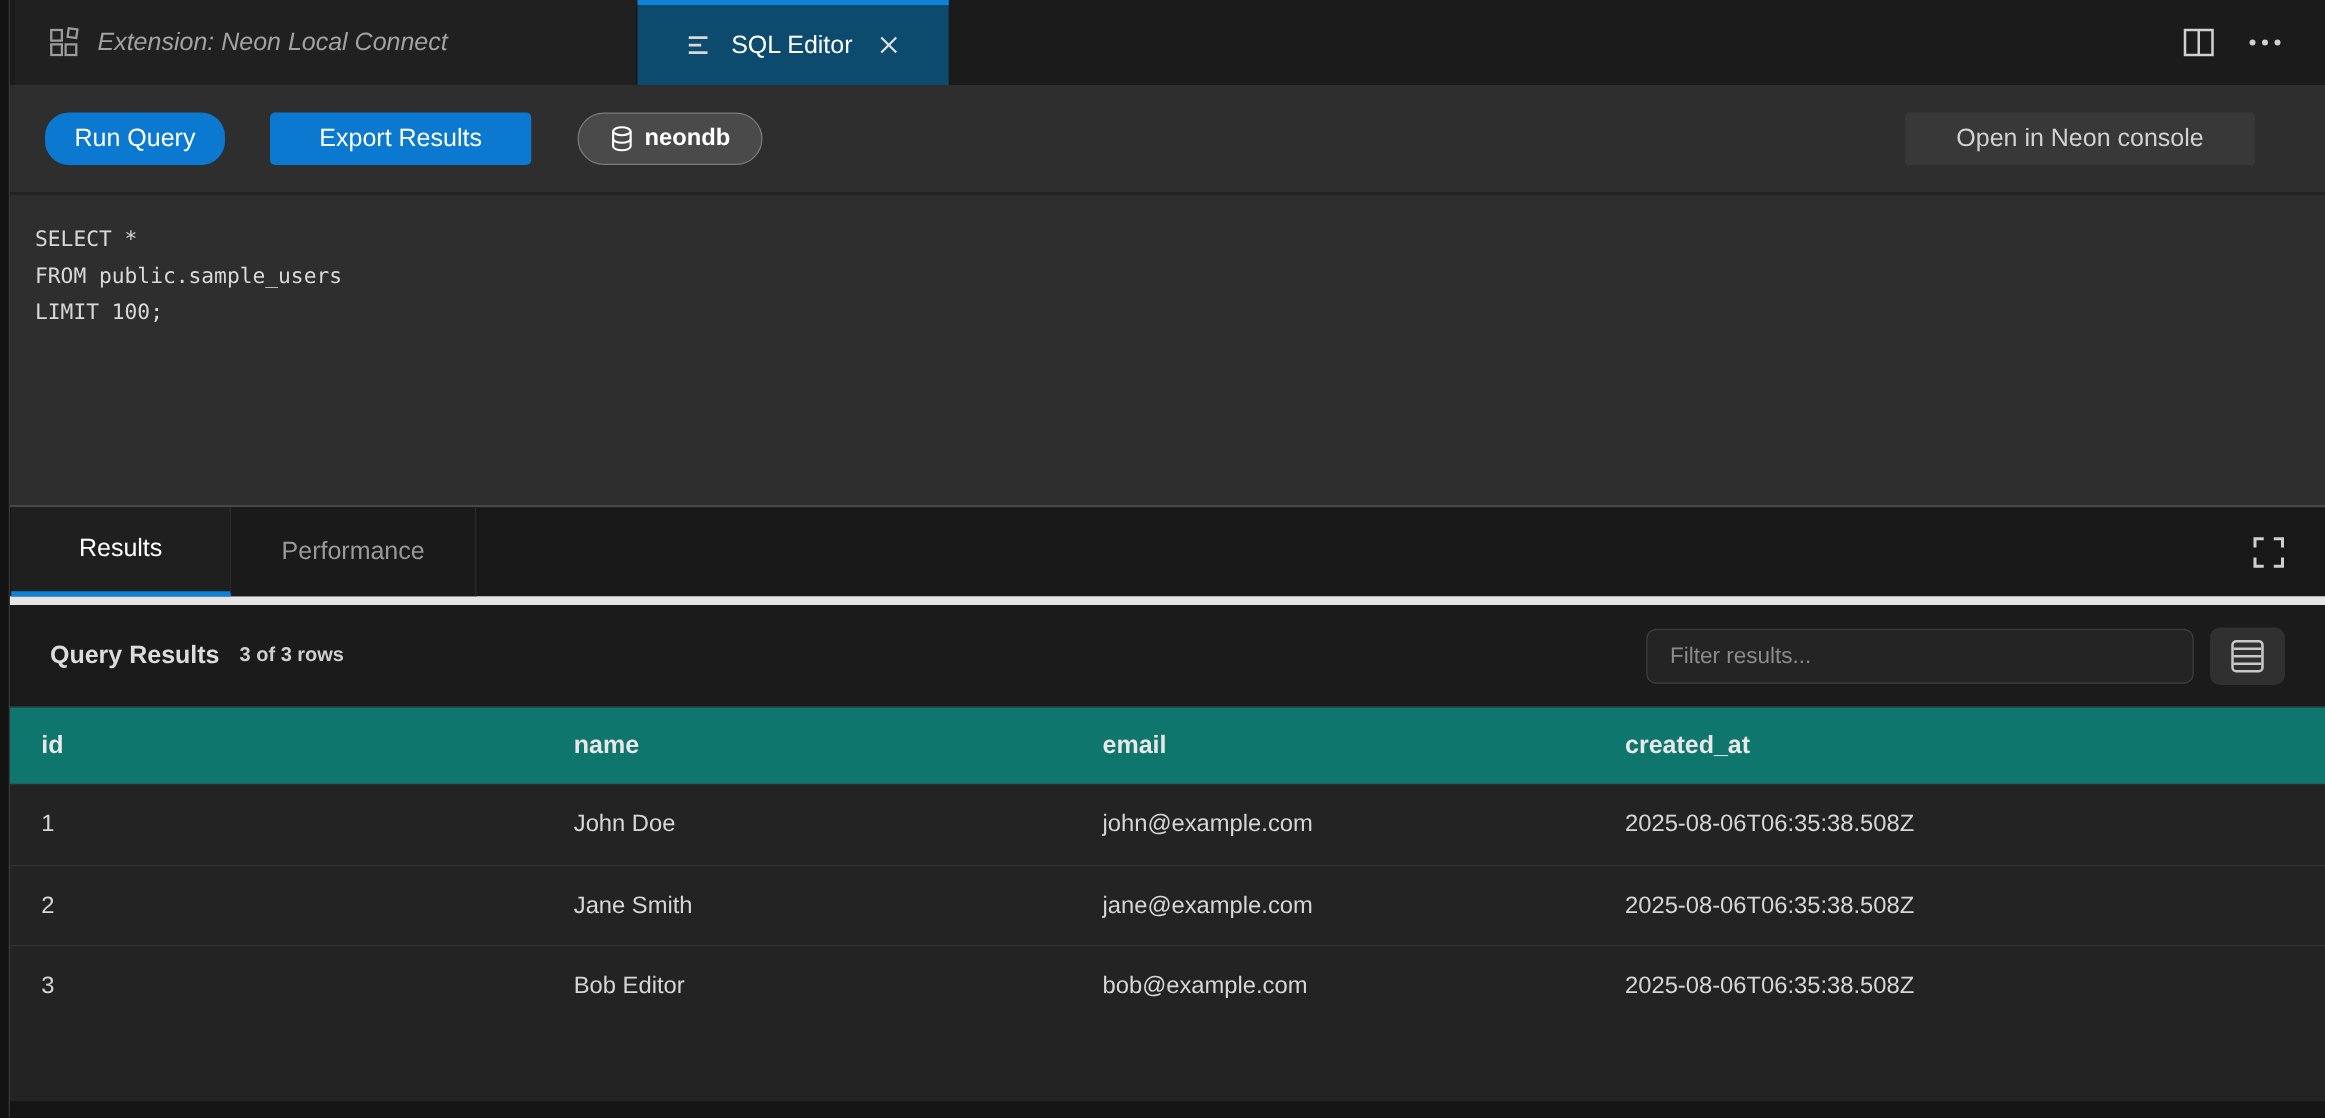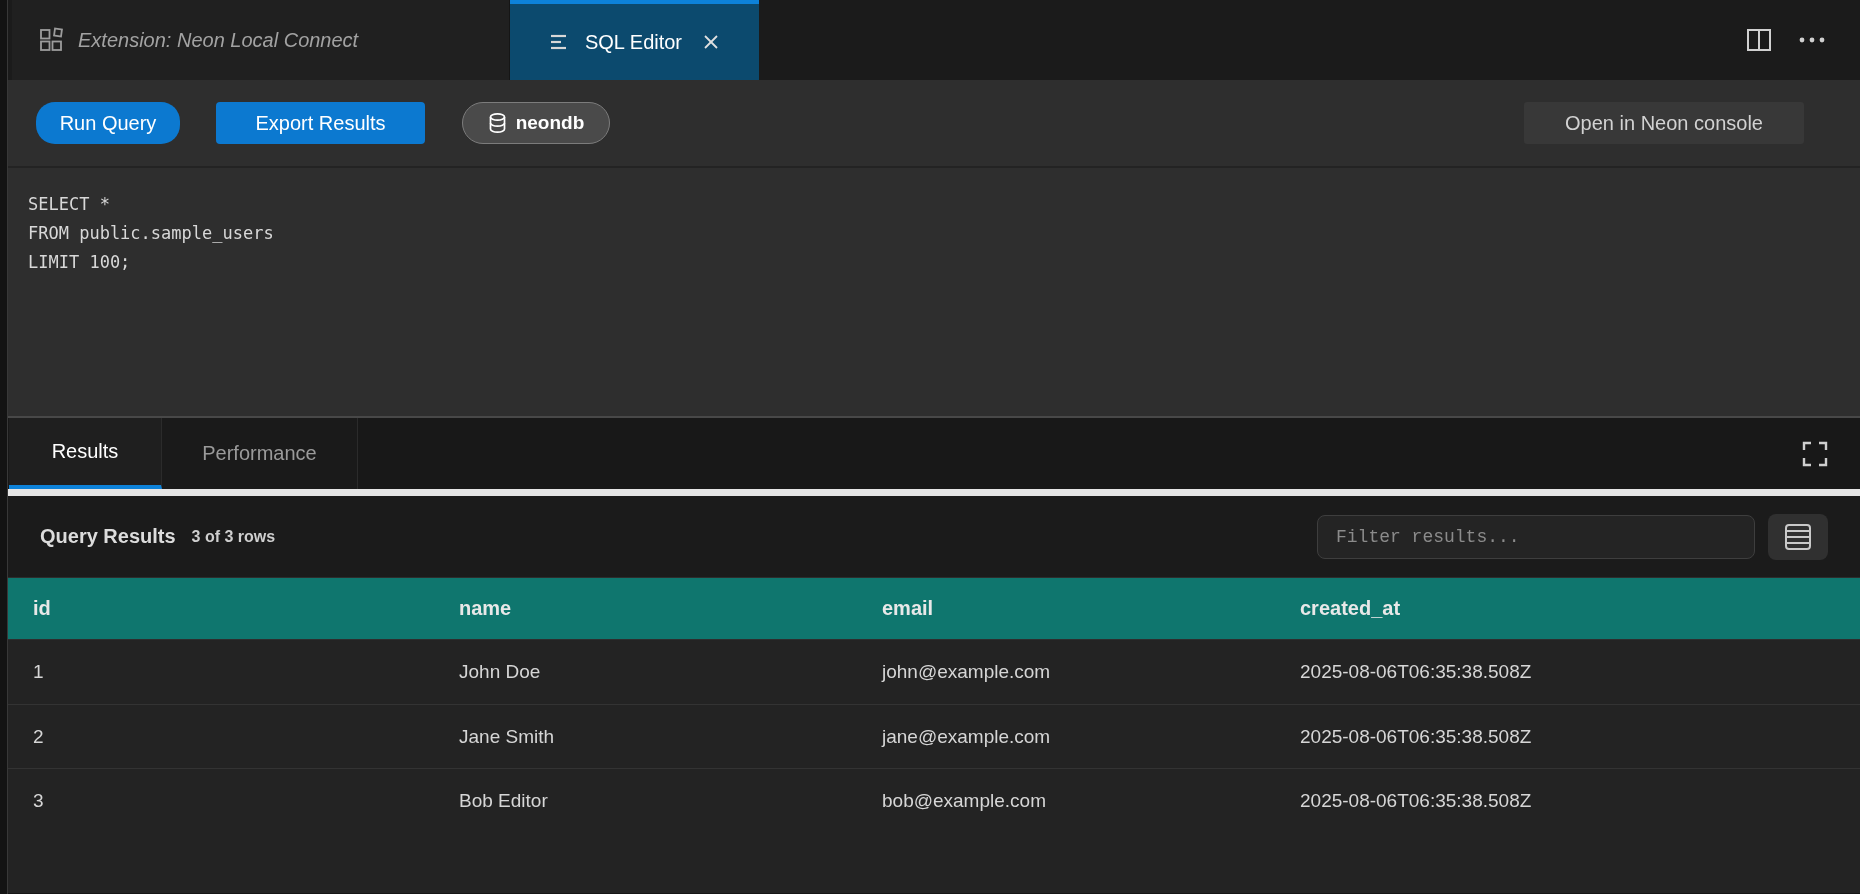--- a/index.html
+++ b/index.html
@@ -14,21 +14,21 @@
   :root { --accent:#0d82d9; --btn:#0c79d0; }
 
   .left-rail {
     position: absolute; left: 0; top: 0; bottom: 0;
     width: 8px; background: #131313;
     border-right: 1px solid #383838; z-index: 20;
   }
 
   
   .tabbar {
-    height: 80px; background: #1b1b1b;
+    height: 68px; background: #1b1b1b;
     display: flex; align-items: stretch;
   }
   .etab {
     display: flex; align-items: center; gap: 14px;
     padding: 0 26px; position: relative; cursor: pointer;
   }
   .etab.preview {
     width: 498px; margin-left: 12px; background: #202020;
     color: #a2a2a2; font-style: italic; font-size: 20px;
     border-right: 1px solid #151515;
@@ -85,39 +85,39 @@
   
   .rtabs {
     height: 71px; background: #181818;
     display: flex; align-items: stretch;
   }
   .rtab {
     display: flex; align-items: center; justify-content: center;
     font-size: 20px; cursor: pointer; border-right: 1px solid #2b2b2b;
   }
   .rtab.active {
-    width: 153px; margin-left: 9px; background: #1f1f1f;
+    width: 176px; margin-left: 9px; background: #1f1f1f;
     color: #ffffff; border-bottom: 4px solid var(--accent);
   }
   .rtab.inactive { width: 196px; color: #9a9a9a; background: #1a1a1a; }
   .rtabs-spacer { flex: 1; }
   .rtabs .icon-btn { margin-right: 30px; }
 
   
   .querybar {
     height: 88px; background: #1b1b1b; border-top: 7px solid #e5e5e5;
     display: flex; align-items: center; padding-left: 40px;
   }
   .qr-title { font-size: 20px; font-weight: bold; color: #dcdcdc; }
   .qr-count { font-size: 16px; font-weight: bold; color: #cfcfcf; margin-left: 16px; }
   .querybar-spacer { flex: 1; }
   .filter-input {
     width: 438px; height: 44px; background: #242424;
     border: 1px solid #3e3e3e; border-radius: 8px;
-    color: #fca5a5; font-size: 18px; font-family: Liberation Mono, monospace;
+    color: #fca5a5; font-size: 18px; font-family: Liberation Sans, sans-serif;
     padding: 0 18px; outline: none;
   }
   .filter-input::placeholder { color: #8b8b8b; }
   .rows-btn {
     width: 60px; height: 46px; margin-left: 13px; margin-right: 32px;
     background: #303030; border: none; border-radius: 8px;
     display: flex; align-items: center; justify-content: center; cursor: pointer;
   }
 
   

